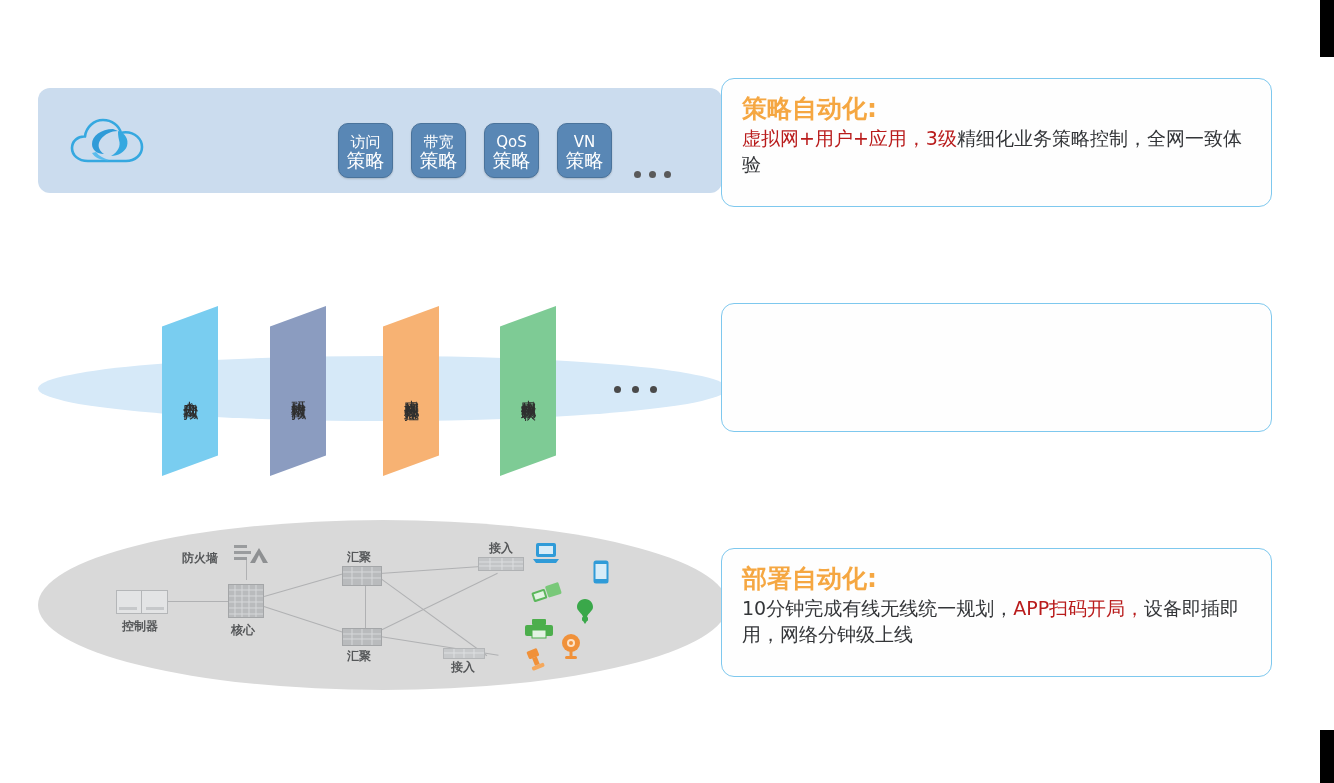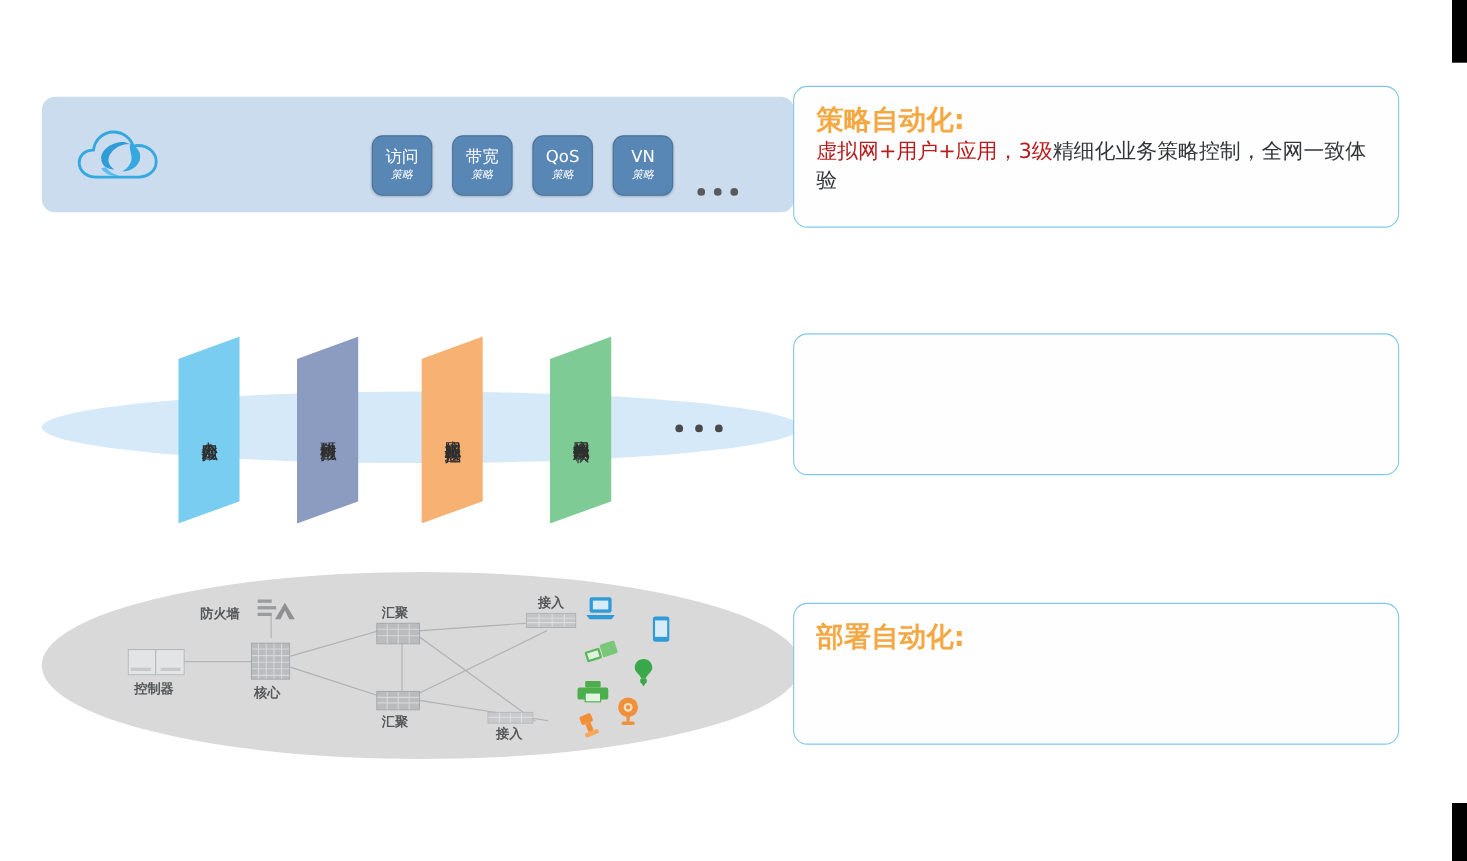--- a/index.html
+++ b/index.html
@@ -27,21 +27,21 @@
               height:2px;background:#8b8d90;}
   #logo-controller{font-size:21px;font-weight:bold;color:#3b3b3d;line-height:26px;
               letter-spacing:.6px;font-family:"Liberation Sans",sans-serif;}
 
   .policy-row{position:absolute;left:300px;top:16px;height:74px;display:flex;align-items:flex-end;gap:18px;}
   .policy-chip{width:53px;height:53px;border-radius:10px;background:#5987b5;
           border:1px solid #4a739b;box-shadow:0 1px 2px rgba(0,0,0,.18);
           display:flex;flex-direction:column;align-items:center;justify-content:center;
           color:#ffffff;font-size:15px;line-height:18px;
           font-family:"DejaVu Sans","Liberation Sans",sans-serif;}
-  .policy-chip .l2{font-size:10px;font-style:italic;}
+  .policy-chip .l2{font-size:19px;}
   .dots{display:flex;gap:8px;align-items:center;margin-left:4px;}
   .dots i{display:block;width:7px;height:7px;border-radius:50%;background:#5a5a5a;}
 
   
   #vn-stage{position:absolute;left:0;top:296px;width:745px;height:200px;}
   #vn-ellipse{position:absolute;left:38px;top:60px;width:690px;height:65px;
           background:#d6e9f8;border-radius:50%;}
   .slab{position:absolute;top:10px;width:56px;height:170px;
         clip-path:polygon(0 12%,100% 0,100% 88%,0 100%);
         display:flex;align-items:center;justify-content:center;}
@@ -323,13 +323,14 @@
 <div class="card" id="card-1">
   <div class="card-title">策略自动化:</div>
   <div class="card-body"><span class="hl">虚拟网+用户+应用，3级</span><span>精细化业务策略控制，全网一致体验</span></div>
 </div>
 
 <div class="card" id="card-2">
 </div>
 
 <div class="card" id="card-3">
   <div class="card-title">部署自动化:</div>
+  <div class="card-body"><span>10分钟完成有线无线统一规划，</span><span class="hl">APP扫码开局，</span><span>设备即插即用，网络分钟级上线</span></div>
 </div>
 
 </body></html>

